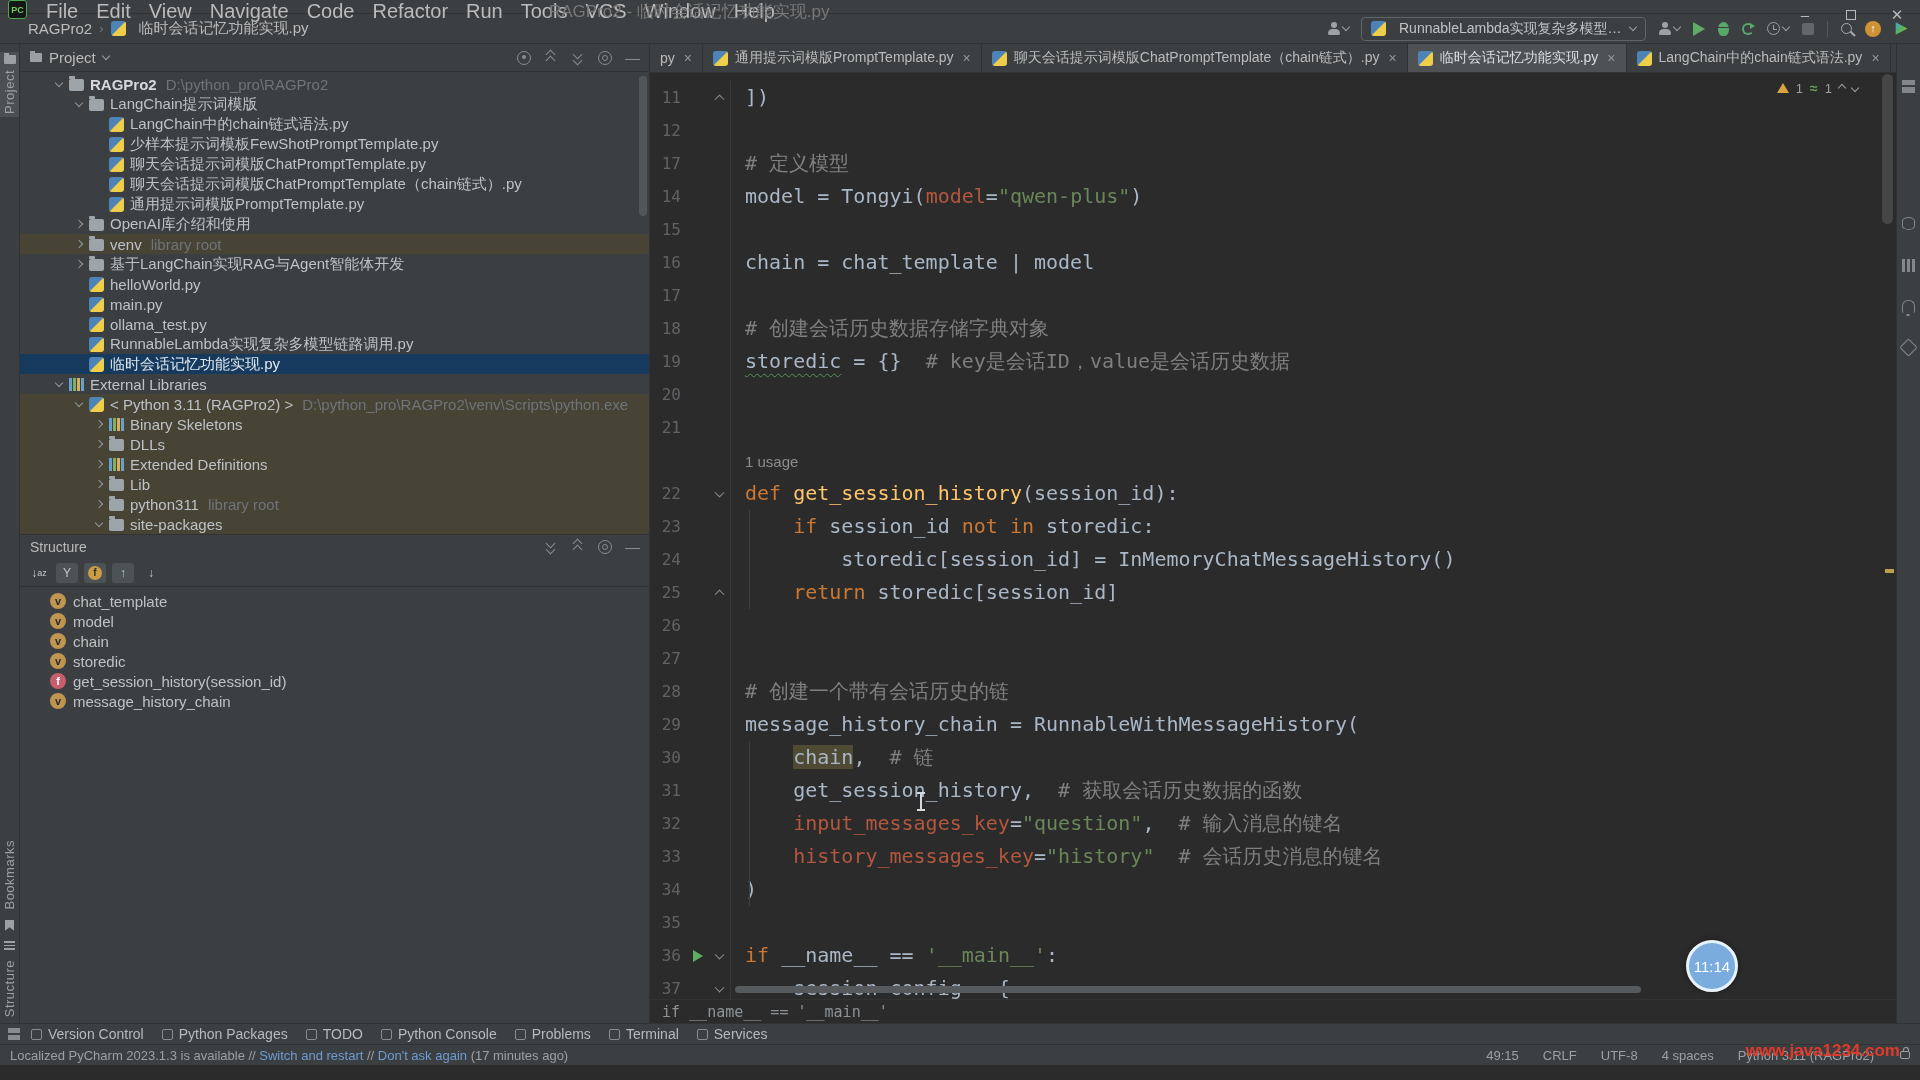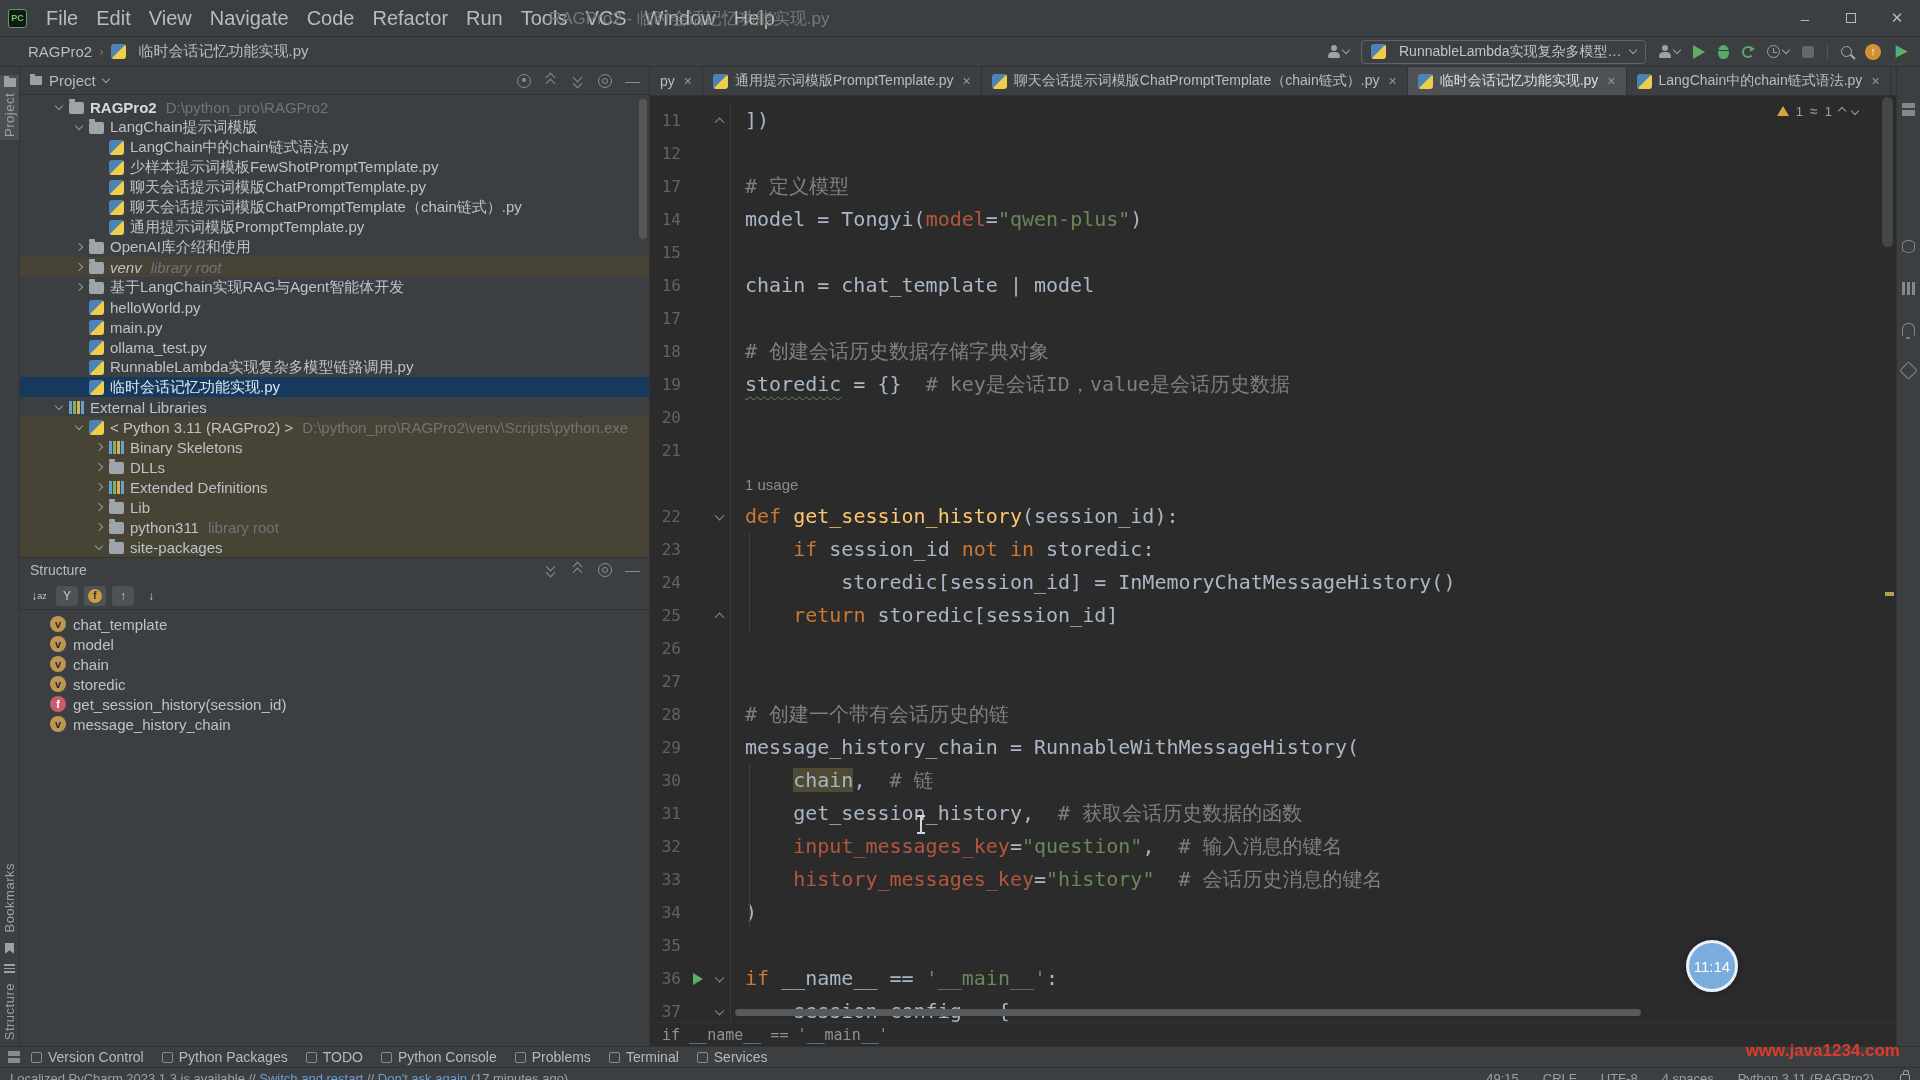--- a/index.html
+++ b/index.html
@@ -9,21 +9,21 @@
     --code-string:#6a8759; --code-comment:#7f7f7f; --code-param:#b3573f;
     --sel-blue:#153a5e; --lib-row:#474436; --hl-olive:#4e4a33;
     --run-green:#5fad65; --warn-yellow:#d9a343; --update-orange:#cf9236;
     --wm-red:#e03a2a; --fab-blue:#7aadde; --tab-active:#4e5254;
   }
   *{margin:0;padding:0;box-sizing:border-box}
   html,body{width:1920px;height:1080px;overflow:hidden}
   body{background:var(--bg-editor);font-family:"Liberation Sans","DejaVu Sans",sans-serif;color:var(--text-ui);position:relative}
 
   
-  .titlebar{height:37px;background:var(--bg-panel);border-bottom:1px solid var(--border);display:flex;align-items:center;padding-left:8px;position:relative}
+  .titlebar{height:14px;background:var(--bg-panel);border-bottom:1px solid var(--border);display:flex;align-items:flex-start;padding-left:8px;position:relative}
   .logo{width:19px;height:19px;border-radius:3px;background:#151617;border:1px solid #4daa57;color:#6ecb5e;font-size:9px;font-weight:bold;display:flex;align-items:center;justify-content:center;margin-right:10px}
   .menu-item{padding:0 9px;font-size:20px;color:var(--text-ui);cursor:default}
   .win-title{position:absolute;left:549px;color:#787878;font-size:17px;white-space:nowrap}
   .winbtns{margin-left:auto;display:flex;height:29px}
   .wbtn{width:46px;display:flex;align-items:center;justify-content:center;color:#b6babd;font-size:15px}
   .wbtn .maxbox{width:10px;height:10px;border:1.3px solid #b6babd}
 
   
   .navbar{height:30px;background:var(--bg-panel);border-bottom:1px solid var(--border);display:flex;align-items:center;padding:0 12px 0 28px;font-size:15px;color:var(--text-ui)}
   .crumb-sep{color:#787878;margin:0 7px;font-size:13px}
@@ -313,21 +313,21 @@
           <span class="ic-py"></span>
           <span class="name">通用提示词模版PromptTemplate.py</span>
         </div>
         <div class="trow" style="padding-left: 49px;">
           <span class="chev closed">
             <i></i>
           </span>
           <span class="ic-folder"></span>
           <span class="name">OpenAI库介绍和使用</span>
         </div>
-        <div class="trow lib" style="padding-left: 49px; font-style: italic;">
+        <div class="trow lib" style="padding-left: 49px;">
           <span class="chev closed">
             <i></i>
           </span>
           <span class="ic-folder"></span>
           <span class="name">venv</span>
           <span class="suffix">library root</span>
         </div>
         <div class="trow" style="padding-left: 49px;">
           <span class="chev closed">
             <i></i>

